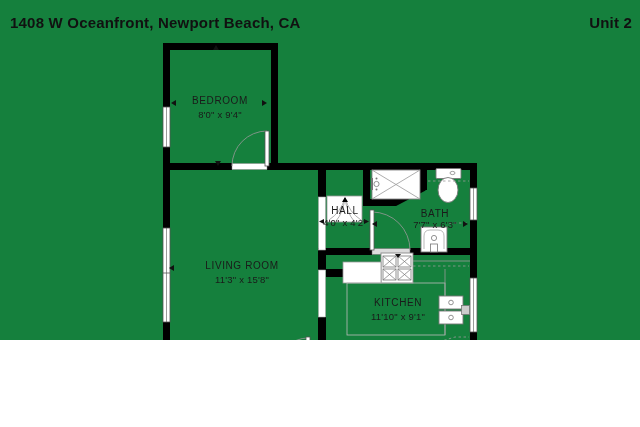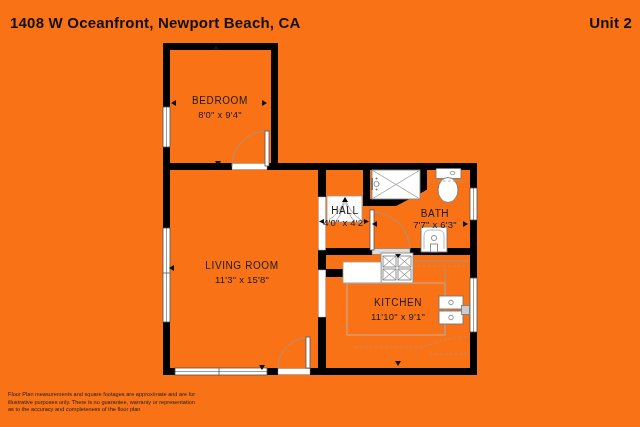--- a/index.html
+++ b/index.html
@@ -1,16 +1,16 @@
 <!DOCTYPE html>
 <html><head>
 <meta charset="utf-8">
 <style>
   html,body{margin:0;padding:0;background:#fff;}
-  .page{position:relative;width:640px;height:427px;background:#f97316;overflow:hidden;
+  .page{position:relative;width:640px;height:340px;background:#15803d;overflow:hidden;
         font-family:"Liberation Sans",sans-serif;}
   svg{display:block;}
   .hdr{font-size:15px;font-weight:bold;fill:#111;letter-spacing:.2px;}
   .room{font-size:10px;fill:#1a1a1a;letter-spacing:.6px;}
   .dims{font-size:9.5px;fill:#1a1a1a;letter-spacing:.2px;}
   .foot{font-size:5.6px;fill:#222;}
   .wall{fill:#000;}
   .thin{stroke:#999;fill:none;}
 </style>
 </head>

